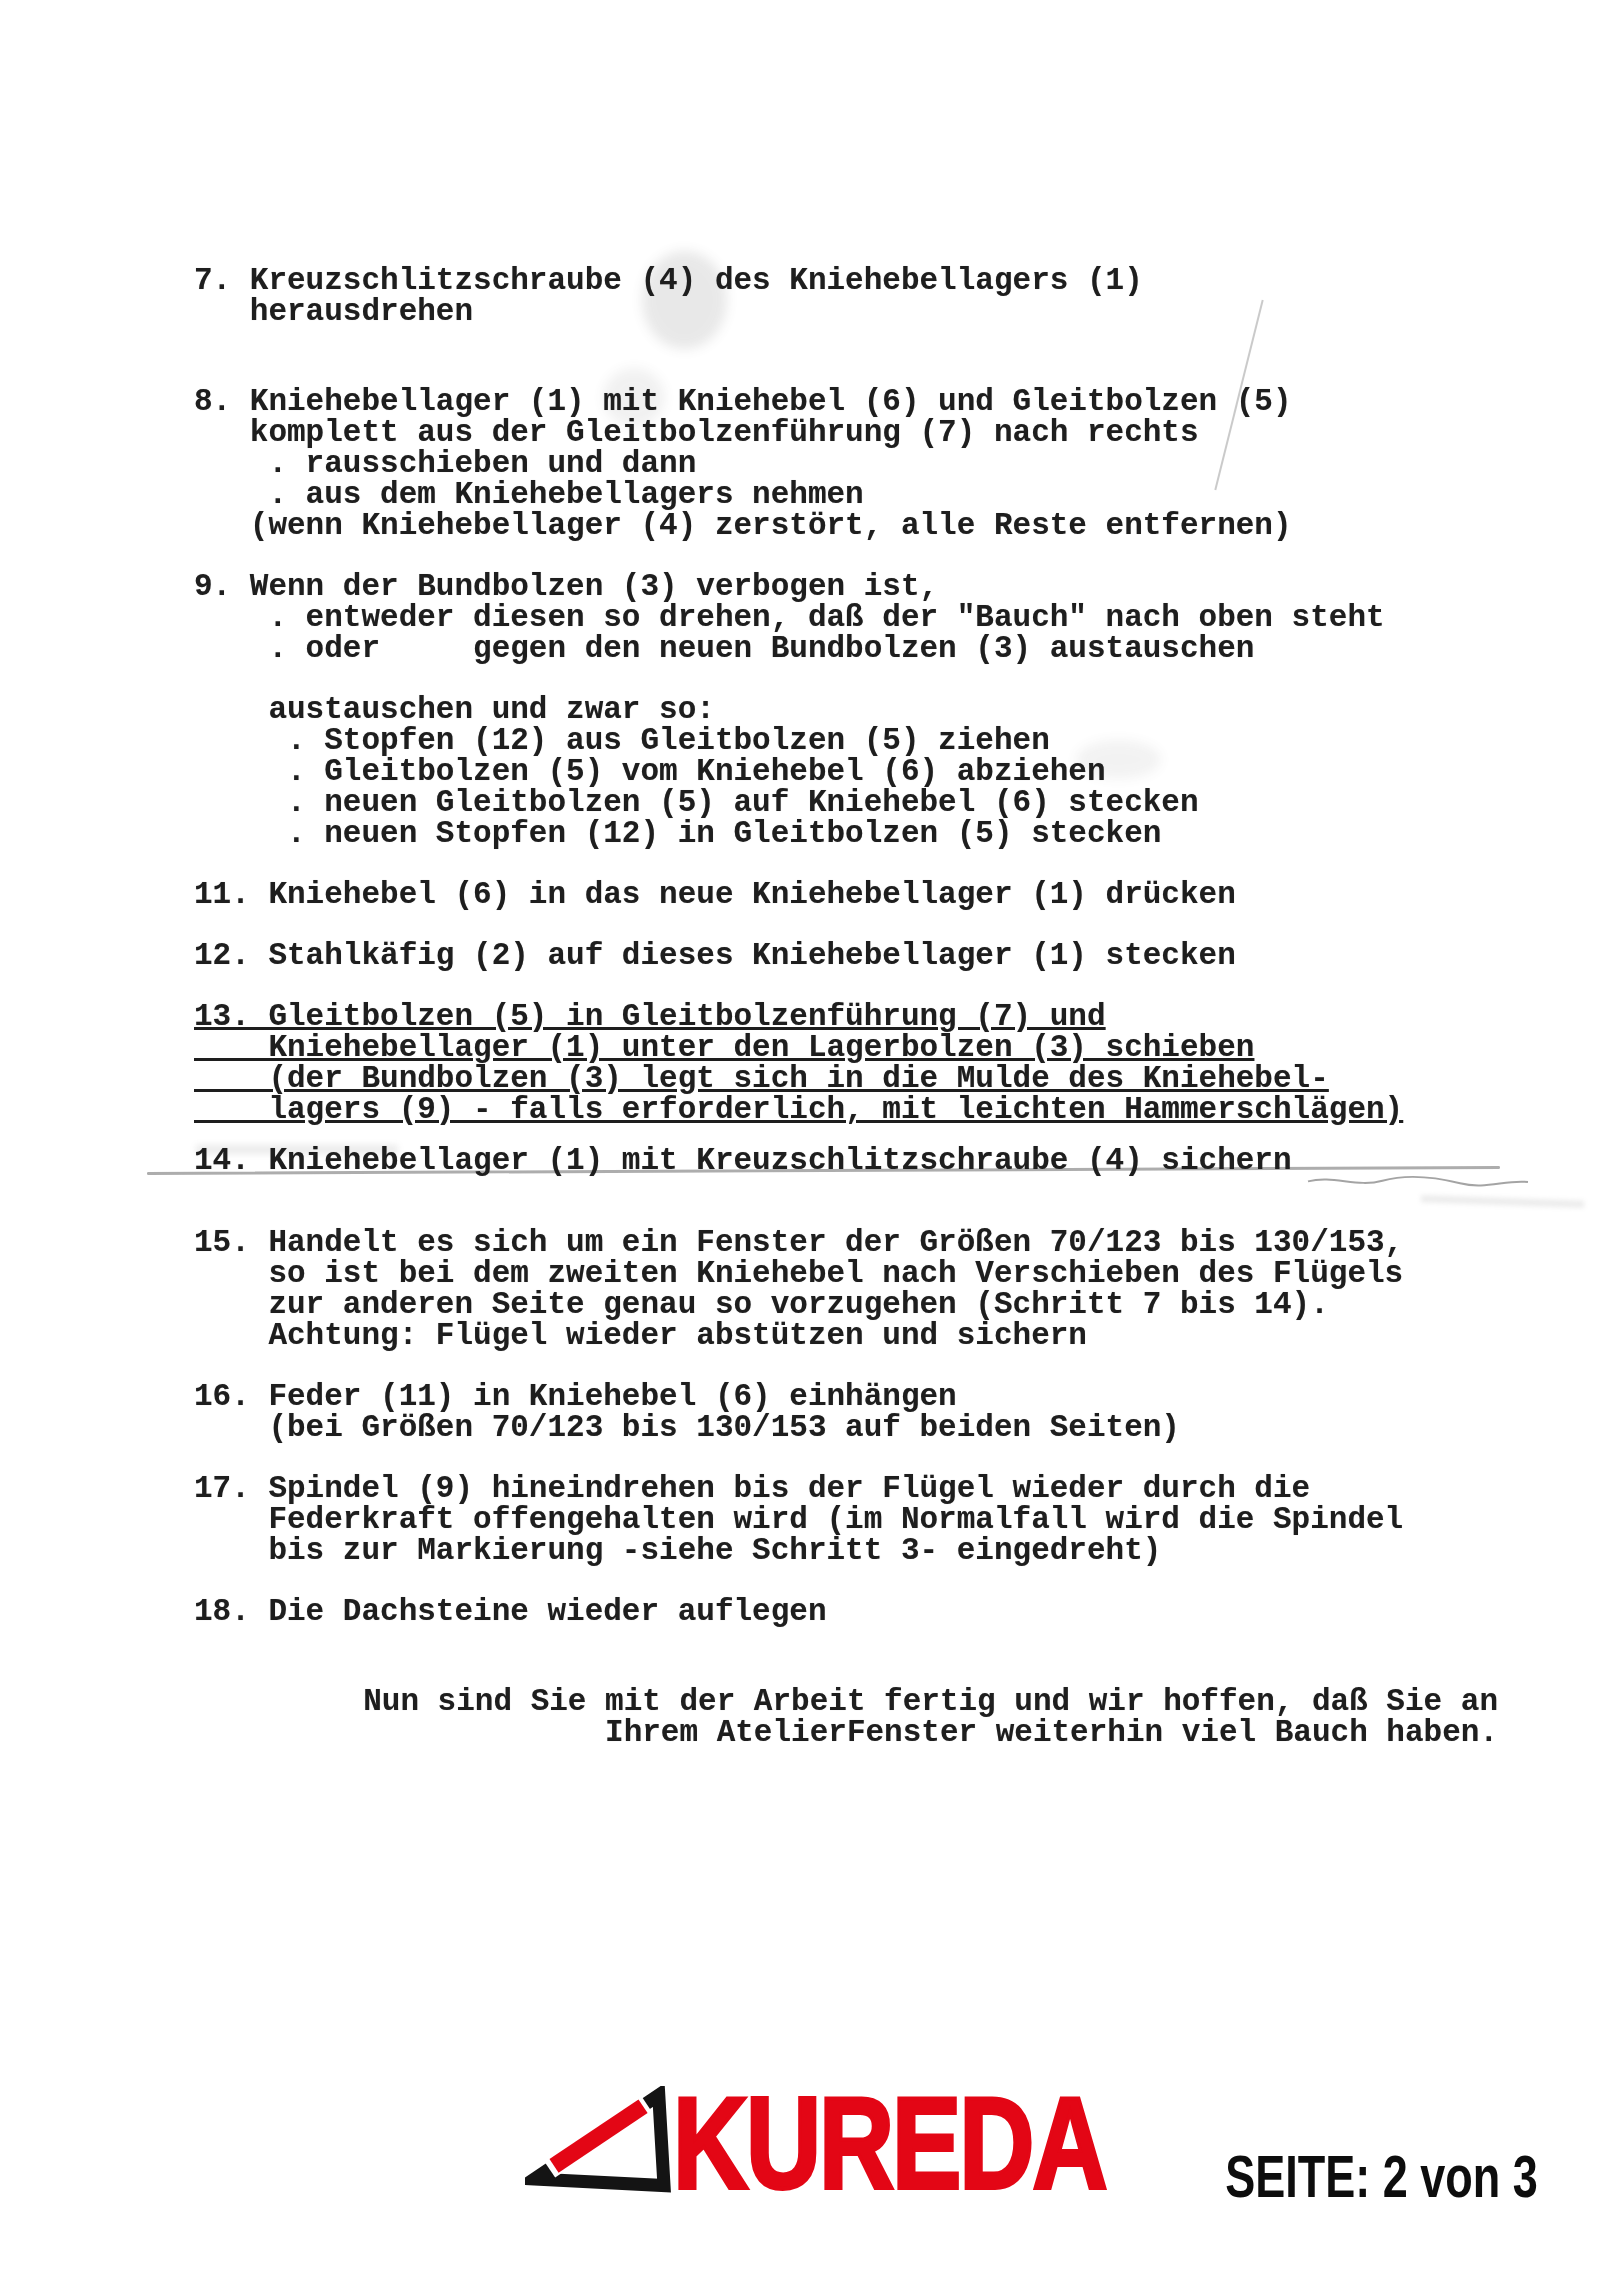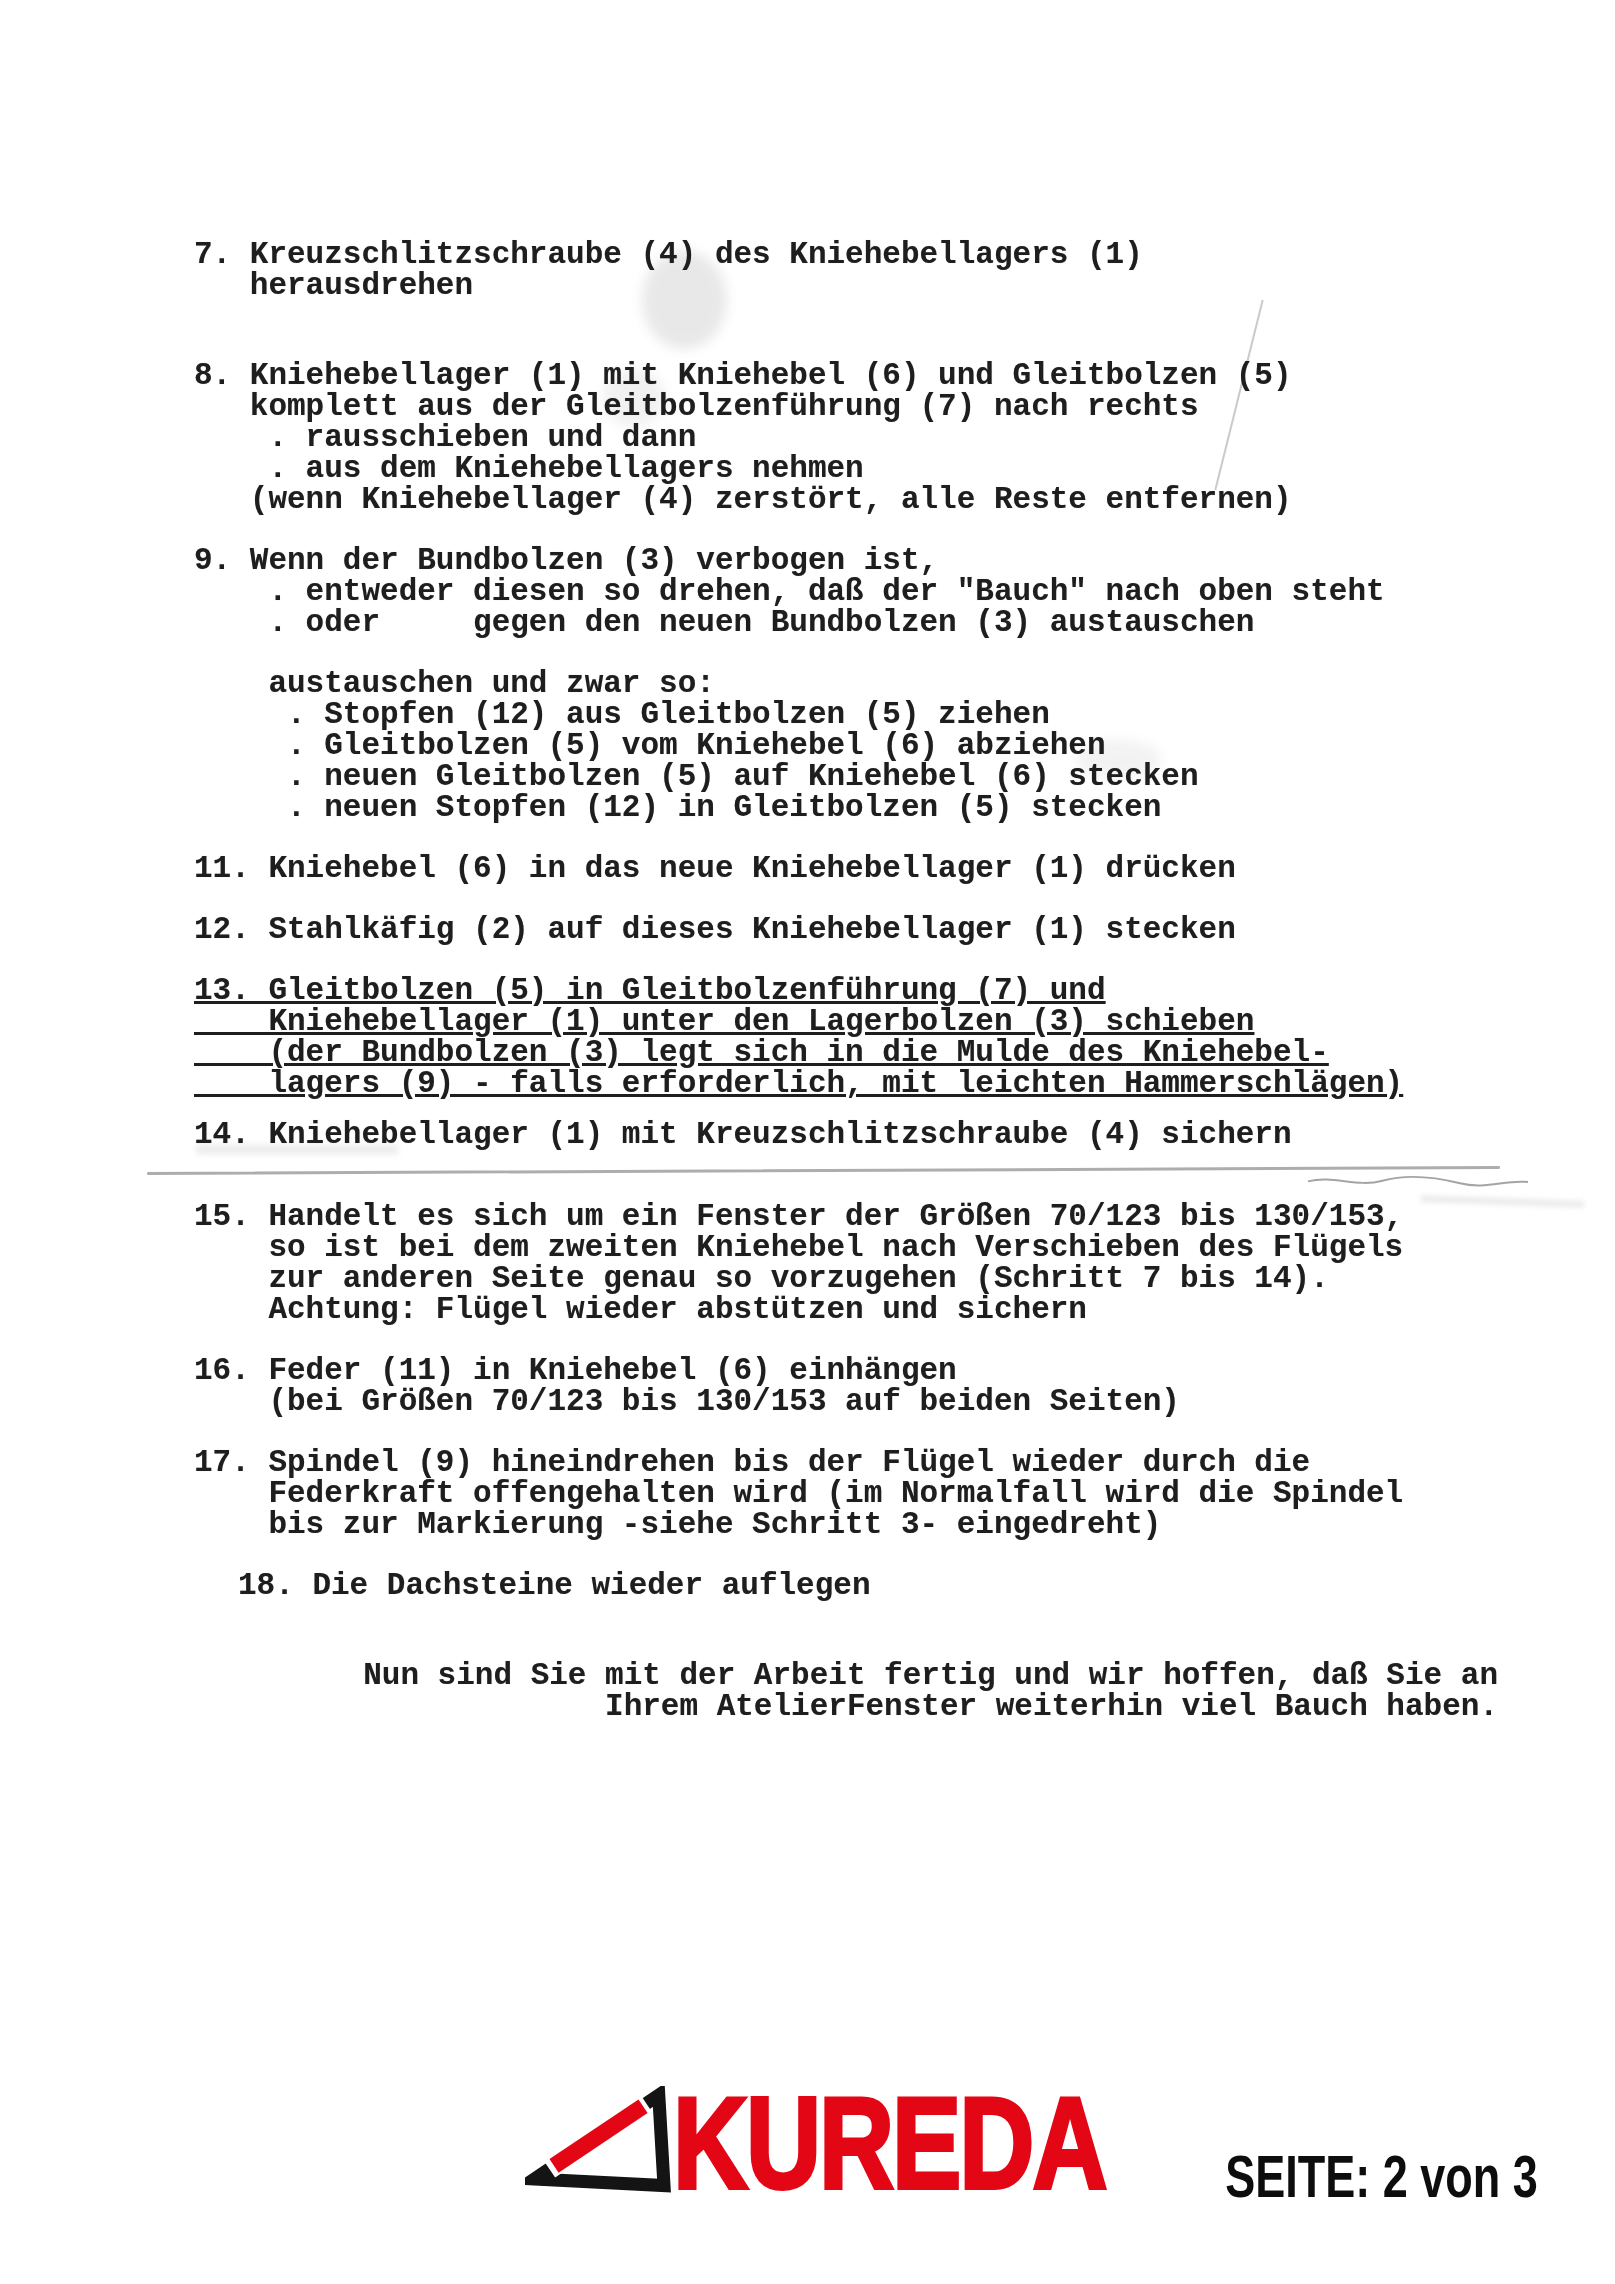--- a/index.html
+++ b/index.html
@@ -7,35 +7,35 @@
     width:1616px;height:2284px;
     background:#ffffff;
     position:relative;
     overflow:hidden;
     font-family:"Liberation Sans",sans-serif;
     --brand:#e30615;
   }
   
   .doc{
     position:absolute;
-    left:194px;top:239px;
+    left:194px;top:265px;
     width:1304px;
     font-family:"Liberation Mono","DejaVu Sans Mono",monospace;
     font-weight:bold;
     font-size:31px;
     line-height:31px;
     color:#1e1e1e;
     text-shadow:0 0 0.7px rgba(20,20,20,.35);
   }
   .doc .line{white-space:pre;}
   .item{margin-bottom:30px;}
   .item:nth-child(1){margin-bottom:59px;}
   .item:nth-child(7){margin-bottom:19.6px;text-decoration:underline;}
   .item:nth-child(8){margin-bottom:51px;}
-  .item:nth-child(12){margin-bottom:59px;margin-left:44px;}
+  .item:nth-child(12){margin-bottom:59px;}
   .closing{margin-top:0;text-align:right;}
   
   .artifact{position:absolute;pointer-events:none;}
   .strike{
     left:147px;top:1169px;width:1353px;height:2.6px;
     background:#4a4a4a;opacity:.45;border-radius:1.3px;
     transform:rotate(-.25deg);
   }
   .streak-left{
     left:196px;top:1145px;width:202px;height:9px;

